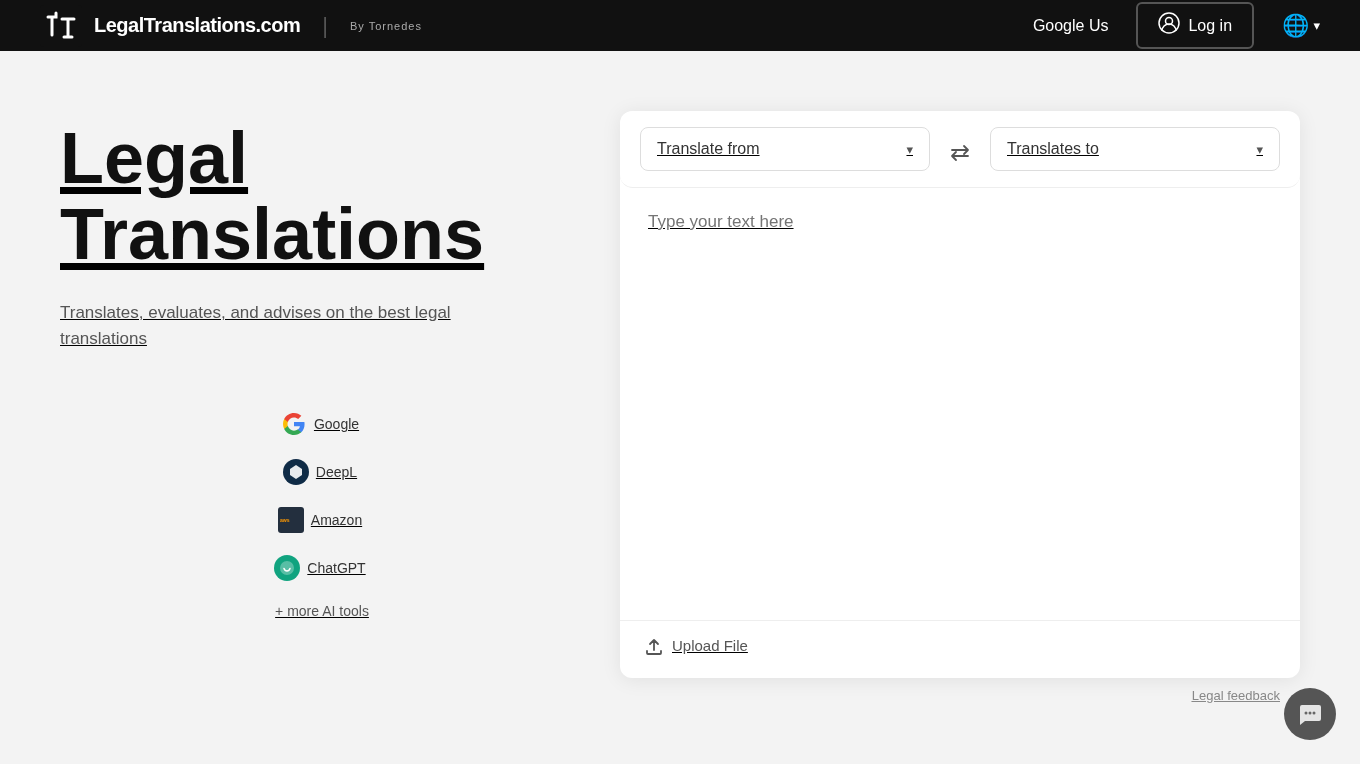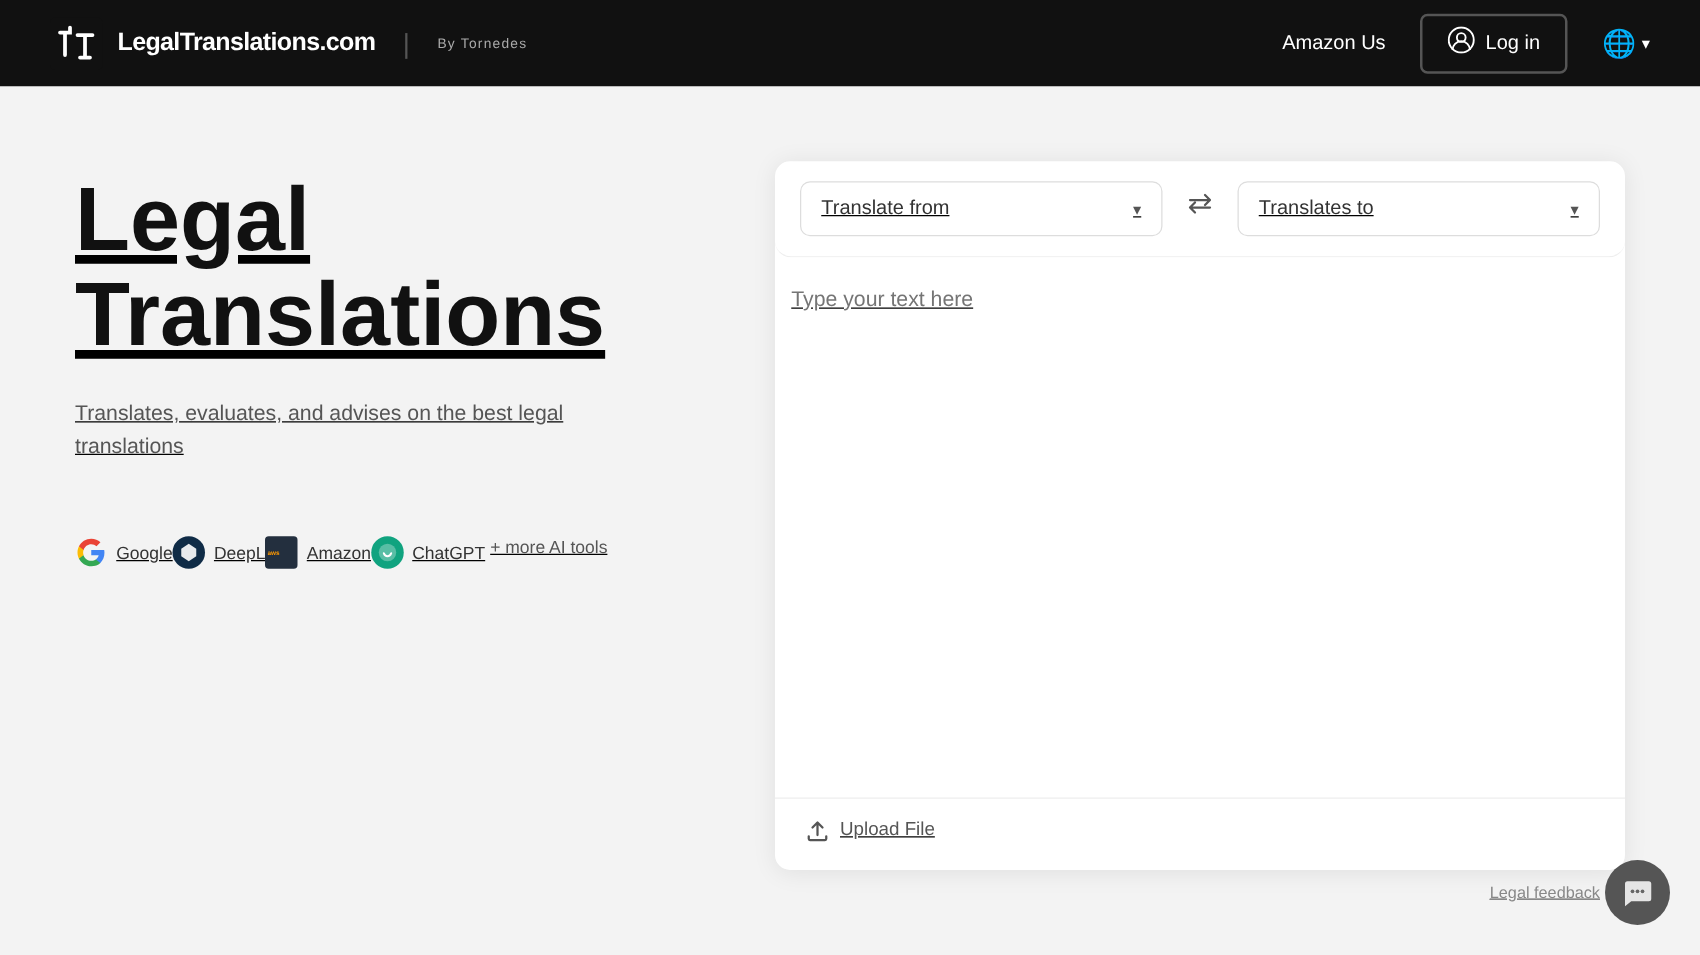--- a/index.html
+++ b/index.html
@@ -1,21 +1,21 @@
 <!DOCTYPE html>
 <html><head>
   <meta charset="utf-8">
   <style>
     * { margin: 0; padding: 0; box-sizing: border-box; }
     body { font-family: 'Arial', sans-serif; background: #f3f3f3; min-height: 764px; }
 
     
     .header {
       background: #111;
-      height: 69px;
+      height: 51px;
       display: flex;
       align-items: center;
       justify-content: space-between;
       padding: 0 40px;
     }
     .logo-area {
       display: flex;
       align-items: center;
       gap: 12px;
     }
@@ -105,21 +105,23 @@
       max-width: 400px;
       margin-bottom: 60px;
     }
     .engines-label {
       font-size: 13px;
       color: #555;
       margin-bottom: 16px;
     }
     .engines-row {
       display: flex;
-      align-items: flex-start;
+      align-items: center;
+      gap: 22px;
+      flex-direction: column;
     }
     .engine-item {
       display: flex;
       align-items: center;
       gap: 7px;
       font-size: 14px;
       color: #333;
     }
     .engine-icon {
       width: 26px;
@@ -146,21 +148,21 @@
       background: #fff;
       border-radius: 12px;
       box-shadow: 0 2px 20px rgba(0,0,0,0.08);
       overflow: hidden;
       flex: 1;
       display: flex;
       flex-direction: column;
     }
     .translate-controls {
       display: flex;
-      align-items: flex-start;
+      align-items: flex-end;
       padding: 16px 20px;
       border-bottom: 1px solid #eee;
       gap: 12px;
       border-radius: 13px;
     }
     .lang-select {
       flex: 1;
       display: flex;
       align-items: center;
       justify-content: space-between;
@@ -207,21 +209,21 @@
     .textarea-area {
       flex: 1;
       display: flex;
       flex-direction: column;
       position: relative;
     }
     .text-input {
       flex: 1;
       border: none;
       outline: none;
-      padding: 24px 13px;
+      padding: 24px 28px;
       font-size: 17px;
       color: #bbb;
       resize: none;
       font-family: inherit;
       background: transparent;
       min-height: 380px;
     }
     .upload-row {
       display: flex;
       align-items: flex-start;
@@ -274,21 +276,21 @@
         <rect width="42" height="42" rx="4" fill="#111"></rect>
         <path d="M8 12 L16 12 L16 8 M12 12 L12 30" stroke="white" stroke-width="3" stroke-linecap="round"></path>
         <path d="M22 14 L34 14 M28 14 L28 32 M24 32 L32 32" stroke="white" stroke-width="3" stroke-linecap="round"></path>
       </svg>
     </div>
     <span class="logo-text">LegalTranslations.com</span>
     <span class="logo-divider">|</span>
     <span class="logo-by">By Tornedes</span>
   </div>
   <div class="header-right">
-    <a class="contact-us">Amazon Us</a>
+    <a class="contact-us">Google Us</a>
     <button class="login-btn">
       <span style="font-size:20px; color:#fff;">
         <svg width="22" height="22" viewBox="0 0 22 22" fill="none">
           <circle cx="11" cy="11" r="10" stroke="white" stroke-width="1.5"></circle>
           <circle cx="11" cy="9" r="3.5" stroke="white" stroke-width="1.5"></circle>
           <path d="M4 19c0-3.866 3.134-7 7-7h0c3.866 0 7 3.134 7 7" stroke="white" stroke-width="1.5"></path>
         </svg>
       </span>
       <span>Log in</span>
     </button>

